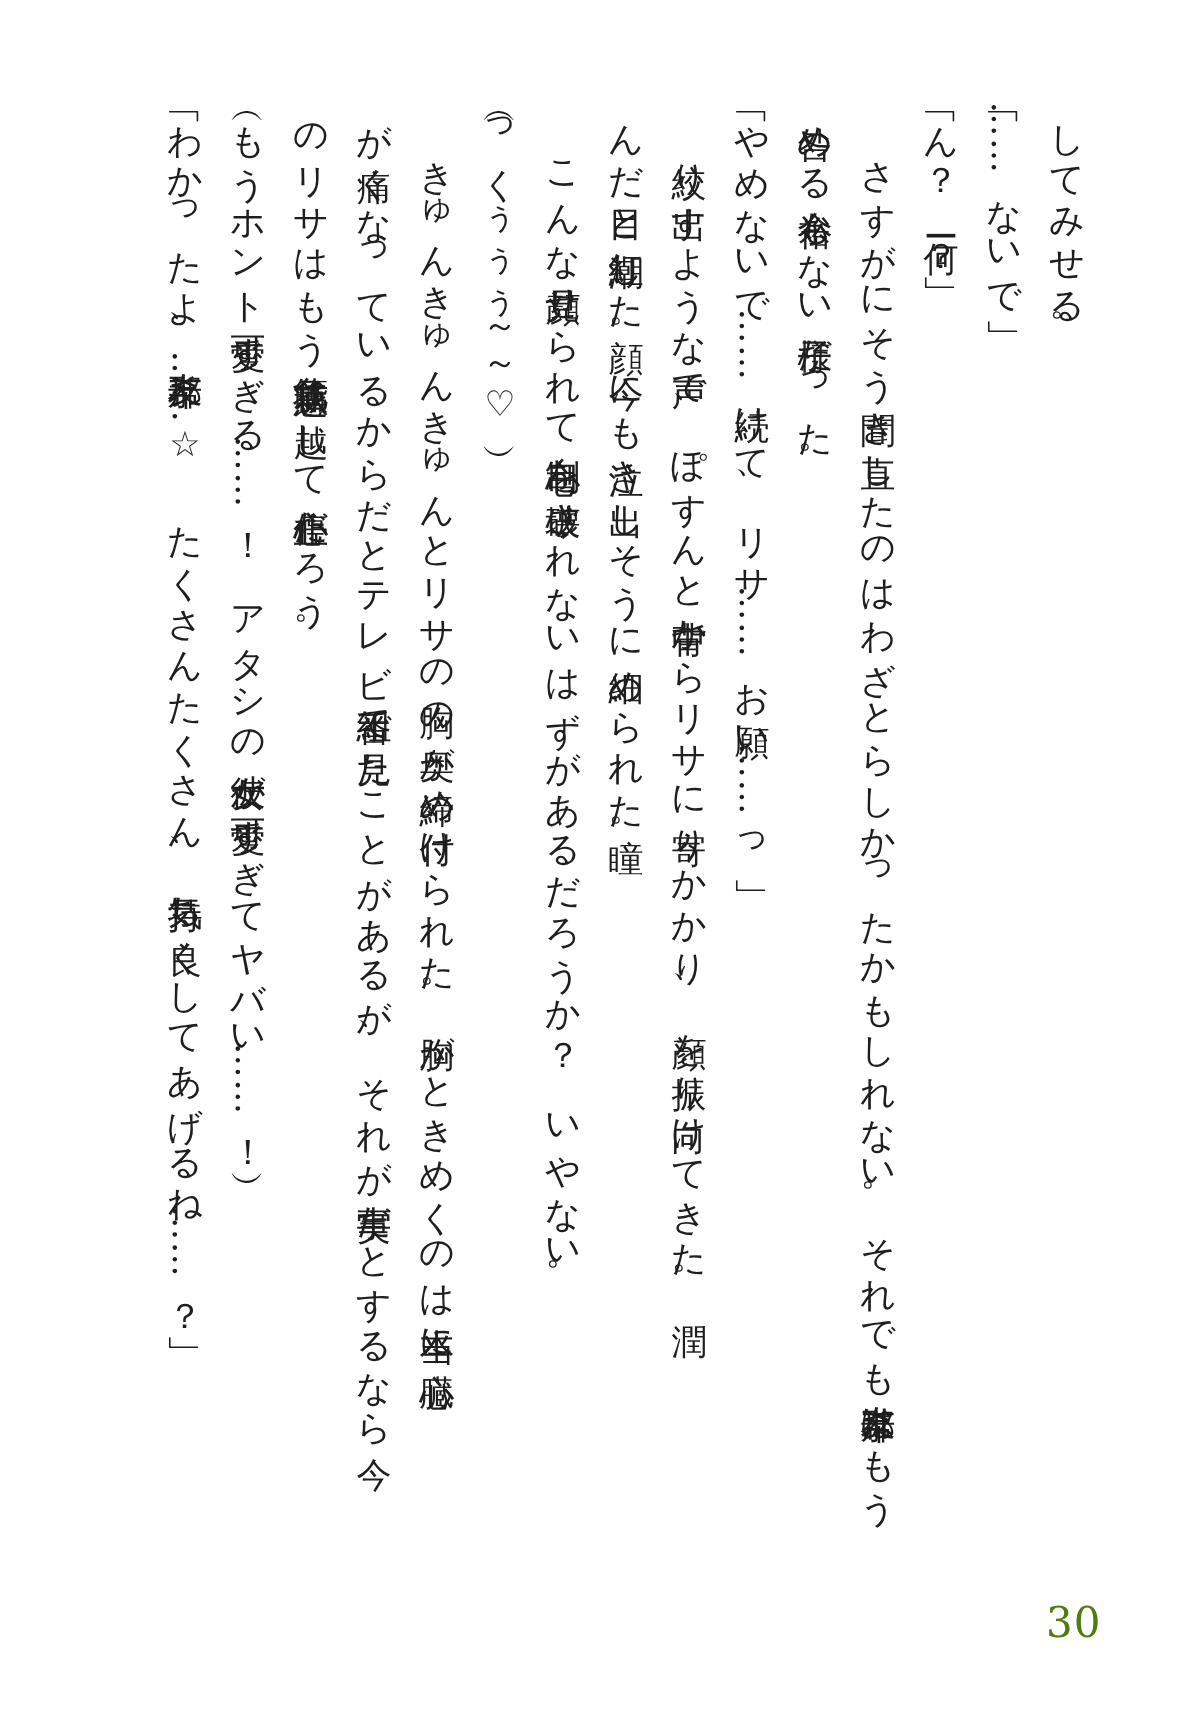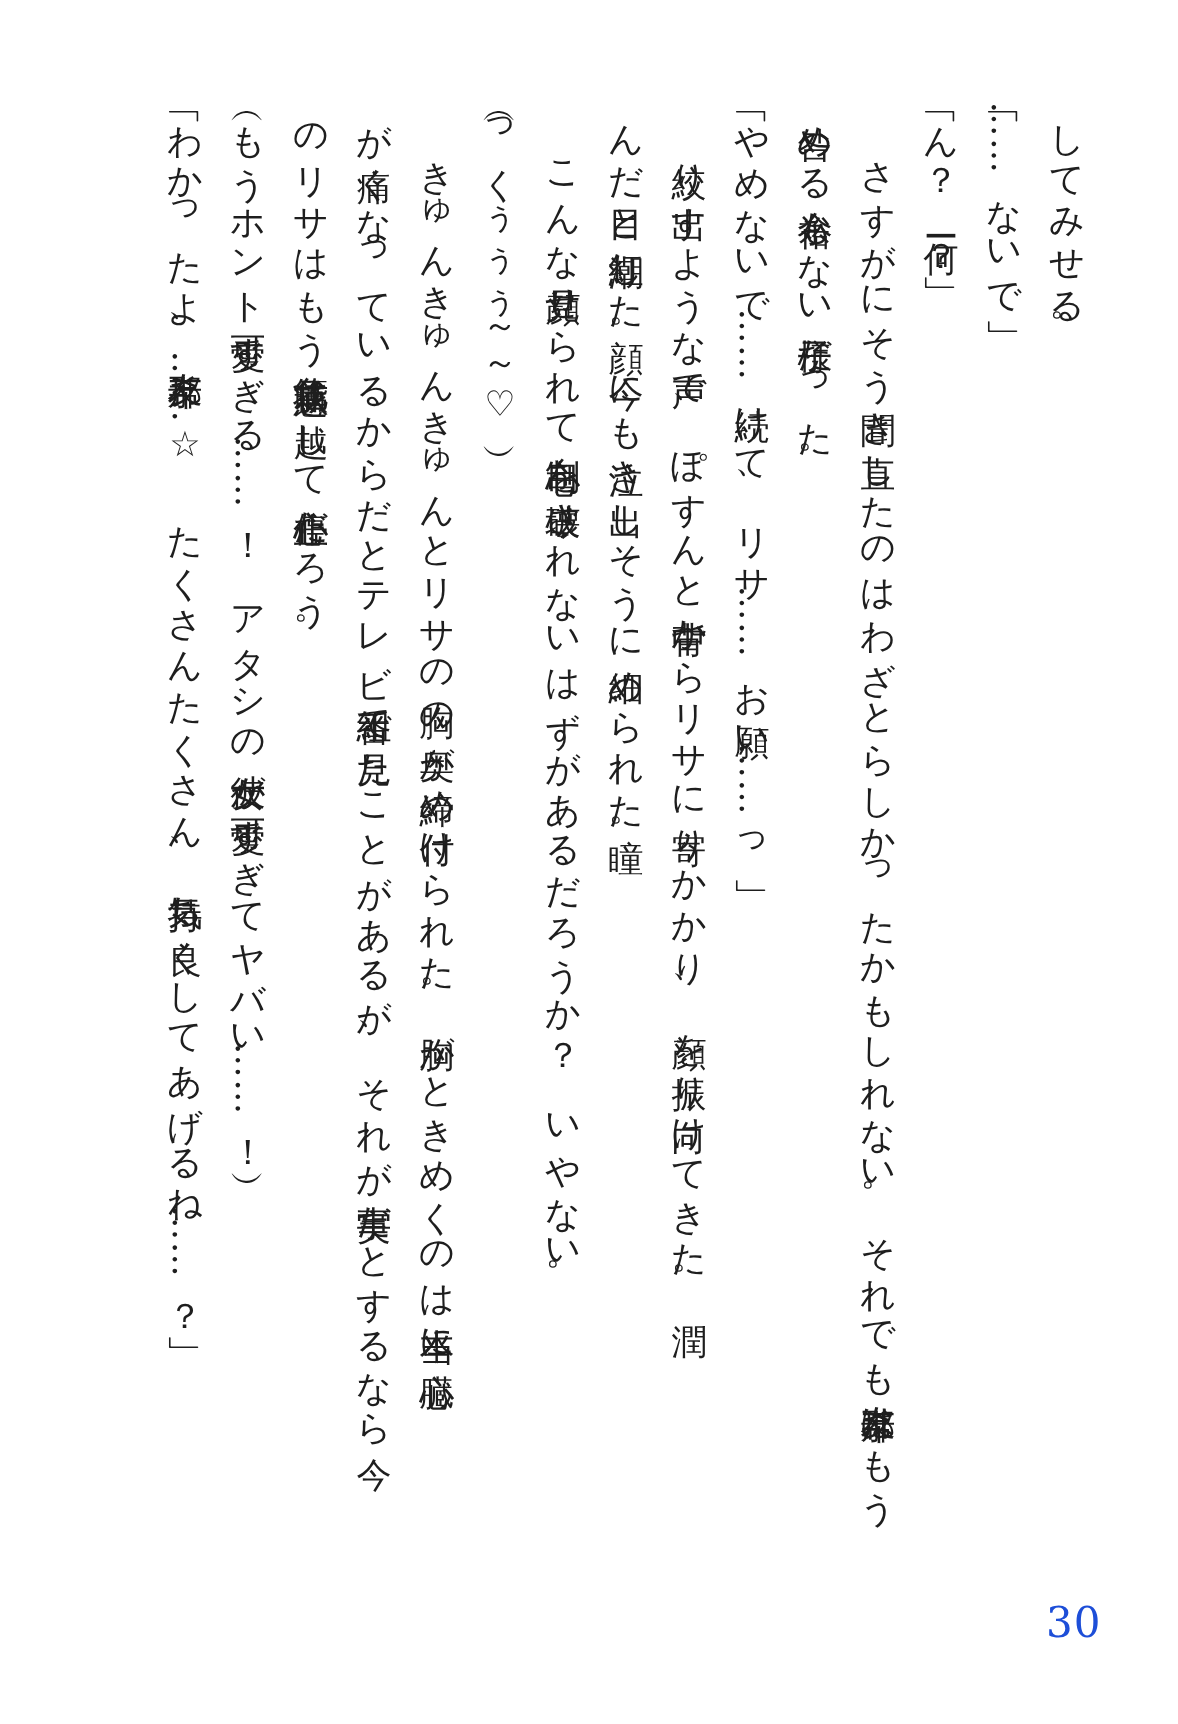--- a/index.html
+++ b/index.html
@@ -35,21 +35,21 @@
   }
   .text-column.indent {
     text-indent: 37px;          
   }
   .page-number {
     position: absolute;
     left: 1046px;
     top: 1598px;
     font-size: 42px;
     letter-spacing: 1px;
-    color: #1d4ed8;
+    color: #4d7c0f;
   }
 </style>
 </head>
 <body>
 
 <div class="page">
   <div class="text-area" id="text-area">
       <div class="text-column">してみせる。</div>
       <div class="text-column">「……ないで」</div>
       <div class="text-column">「ん？　何ー？」</div>

